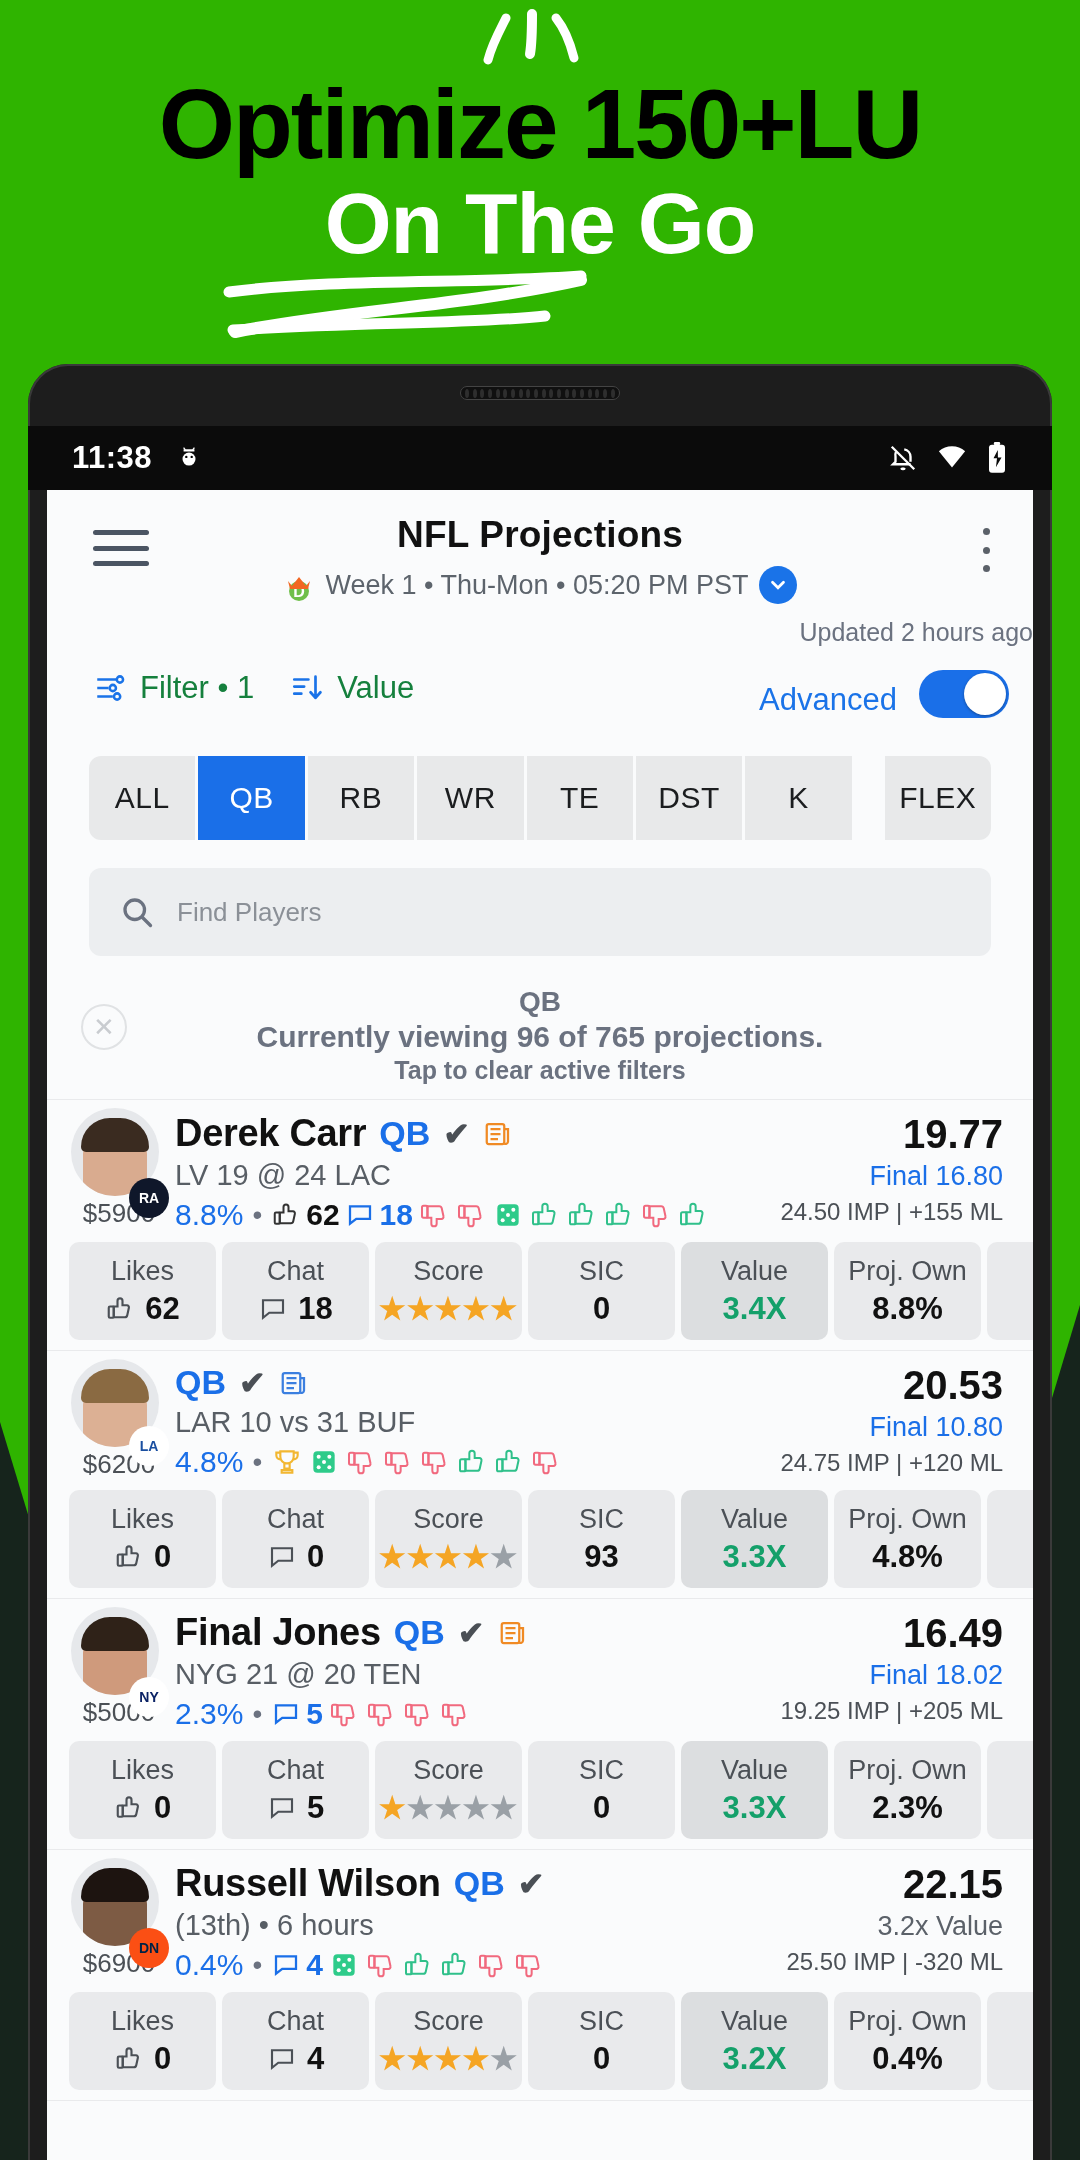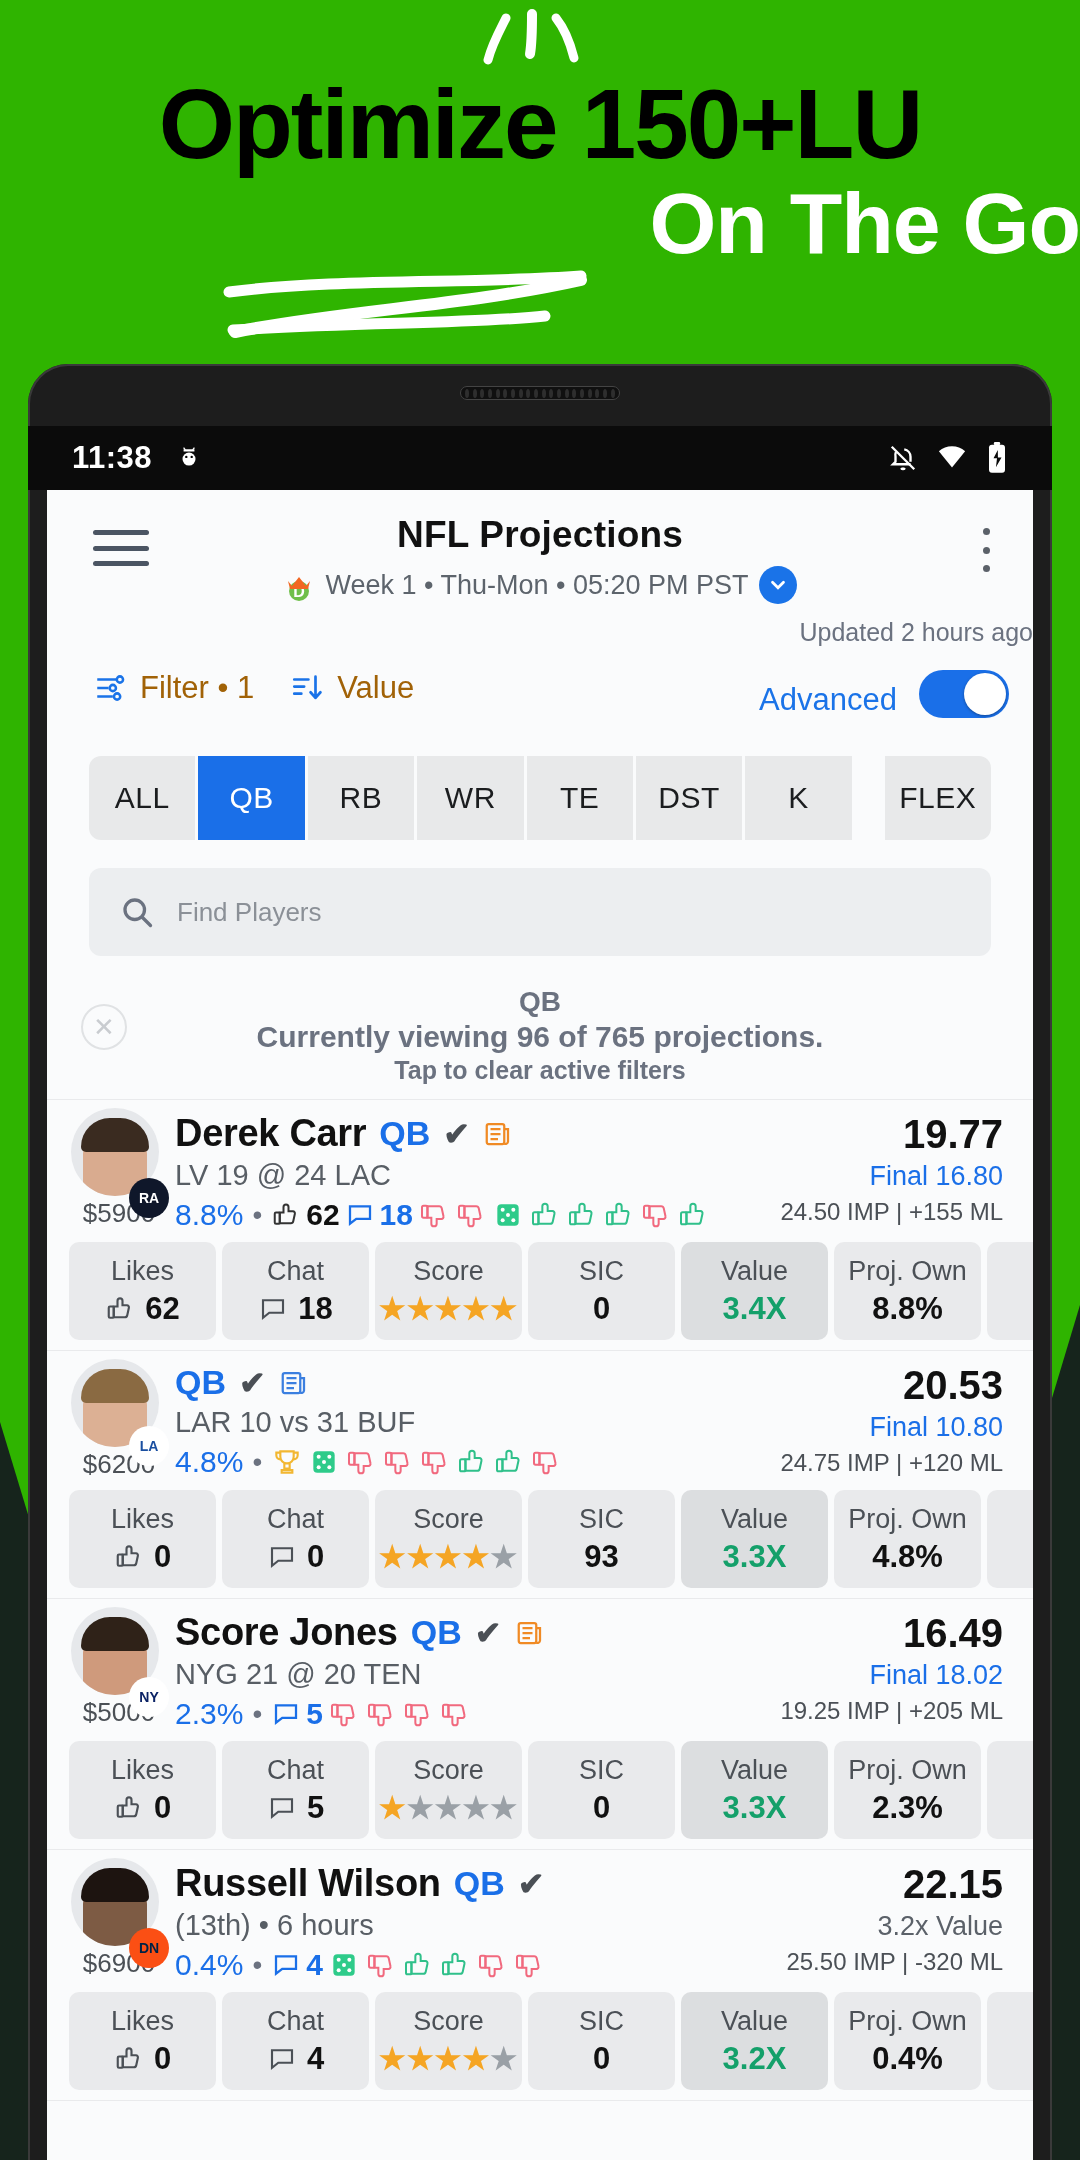--- a/index.html
+++ b/index.html
@@ -12,21 +12,21 @@
   }
 
   
   .promo { position:absolute; left:0; top:0; width:1080px; height:600px;padding-left:38px; }
   .promo-line1 {
     position:absolute; top:75px; left:0; width:1080px; text-align:center;
     font-size:98px; font-weight:bold; color:#000; letter-spacing:-2px;
     line-height:1;
   }
   .promo-line2 {
-    position:absolute; top:180px; left:0; width:1080px; text-align:right;
+    position:absolute; top:180px; left:0; width:1080px; text-align:center;
     font-size:86px; font-weight:bold; color:#fff; letter-spacing:-1px;
     line-height:1;
   }
   .burst { position:absolute; top:8px; left:470px; width:130px; height:60px; }
   .squiggle { position:absolute; top:270px; left:215px; width:380px; height:80px; }
 
   
   .wedge-l { position:absolute; left:0; bottom:0; width:60px; height:900px;
              background:#16241c; clip-path:polygon(0 18%,100% 40%,100% 100%,0 100%); }
   .wedge-r { position:absolute; right:0; bottom:0; width:80px; height:950px;
@@ -81,21 +81,21 @@
   .subtitle-text { font-size:27px; color:#5d646c; }
   .chev-circle { width:38px; height:38px; border-radius:50%; background:#1a73e8;
                  display:flex; align-items:center; justify-content:center; }
   .chev-circle svg { display:block; }
   .updated { position:absolute; left:0; top:128px; width:986px; text-align:right;
              font-size:25px; color:#6b7280; }
 
   
   .filterrow { position:relative; height:78px; margin-top:52px; }
   .fr-left { position:absolute; left:46px; top:8px; display:flex; align-items:center; gap:36px; }
-  .fr-item { display:flex; align-items:center; gap:13px; color:#a16207; font-size:31px; }
+  .fr-item { display:flex; align-items:center; gap:13px; color:#15803d; font-size:31px; }
   .fr-right { position:absolute; right:24px; top:8px; display:flex; align-items:flex-end; gap:22px; }
   .adv-label { color:#1a73e8; font-size:31px; }
   .toggle { width:90px; height:48px; border-radius:24px; background:#1a6fe8; position:relative; }
   .toggle .knob { position:absolute; right:3px; top:3px; width:42px; height:42px;
                   border-radius:50%; background:#fff; box-shadow:0 1px 3px rgba(0,0,0,.35); }
 
   
   .postabs { display:flex; margin:16px 42px 0 42px; gap:3px; }
   .postab { flex:1; height:84px; background:#e8e9ea; color:#1b1d1f;
             display:flex; align-items:center; justify-content:center;
@@ -564,21 +564,21 @@
             <div class="pavatar">
               <div class="pav-circle">
                 <div class="pav-face" style="background:#cf9a7c"></div>
                 <div class="pav-hair" style="background:#2f2218"></div>
               </div>
               <div class="team-logo" style="background:#fff;color:#0b2265">NY</div>
               <div class="psalary">$5000</div>
             </div>
             <div class="pmid">
               <div class="pname-line">
-                <span class="pname">Score Jones</span>
+                <span class="pname">Final Jones</span>
                 <span class="ppos">QB</span>
                 <span class="pcheck">✔</span>
                 <svg class="pnews" viewBox="0 0 24 24" fill="none" stroke="#f08a24" stroke-width="1.8">
                   <rect x="3" y="4" width="14" height="16" rx="1.6"></rect>
                   <path d="M17 8h3v10a2 2 0 0 1-3 1.7"></path>
                   <path d="M6 8h8M6 12h8M6 16h6"></path>
                 </svg>
               </div>
               <div class="pmatch">NYG 21 @ 20 TEN</div>
               <div class="picons">

